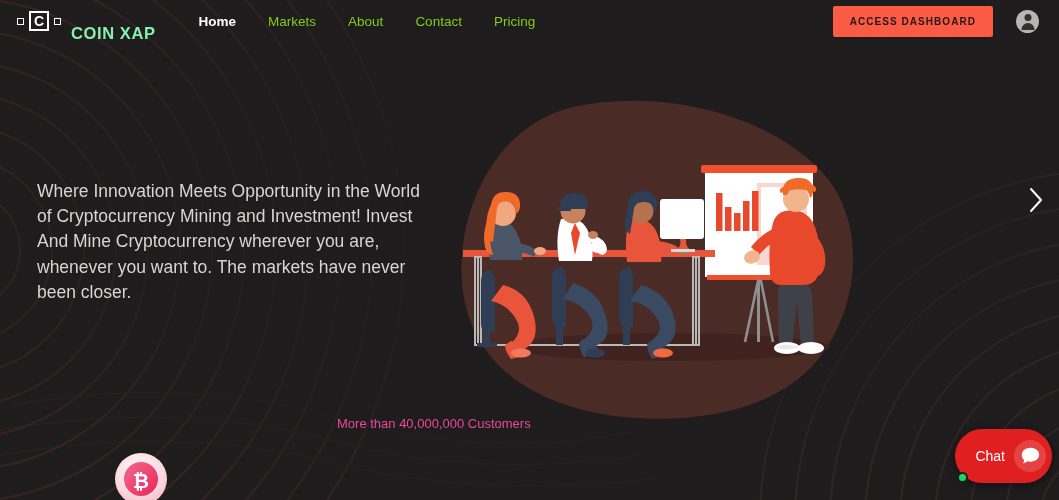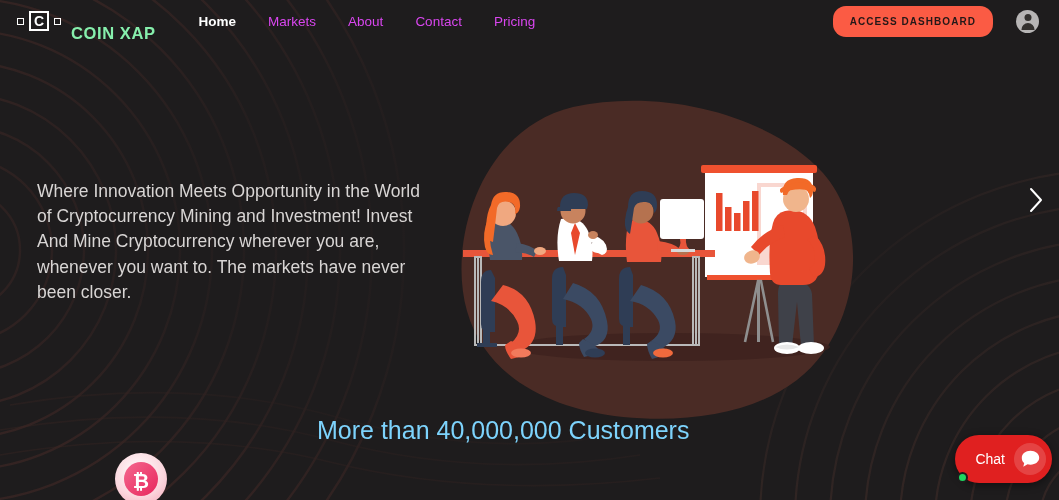--- a/index.html
+++ b/index.html
@@ -32,28 +32,28 @@
     margin:0 5px; font-size:14px; font-weight:bold; line-height:1;
     color:#fff; letter-spacing:0;
   }
   #logo-text {
     margin-left:10px; font-size:16.5px; font-weight:bold;
     letter-spacing:0.6px; color:#86efac; white-space:nowrap;margin-top:25px;
   }
 
   #nav { display:flex; align-items:center; margin-left:43px; }
   .nav-item {
-    font-size:13.5px; color:#d946ef; margin-right:32px; cursor:pointer;
+    font-size:13.5px; color:#84cc16; margin-right:32px; cursor:pointer;
     white-space:nowrap;
   }
   .nav-item.active { color:#ffffff; font-weight:bold; }
 
   #header-right { margin-left:auto; display:flex; align-items:center; margin-right:20px; }
   #cta-button {
-    background:#fb5b44; color:#241818; border:none; border-radius:13px;
+    background:#fb5b44; color:#241818; border:none; border-radius:2px;
     font-size:10px; font-weight:bold; letter-spacing:1.05px;
     padding:10px 17px; cursor:pointer; white-space:nowrap;
     font-family:"Liberation Sans", sans-serif;
   }
   #avatar {
     width:23px; height:23px; border-radius:50%; background:#b7b5b5;
     margin-left:23px; cursor:pointer; position:relative; flex:0 0 auto;
   }
   #avatar::before {
     content:""; position:absolute; top:4.5px; left:50%; transform:translateX(-50%);
@@ -69,22 +69,22 @@
   #hero-title {
     font-size:54px; font-weight:bold; line-height:1.0; letter-spacing:-1px;
     color:#ffffff; white-space:pre-line;
   }
   #hero-sub {
     margin-top:37px; font-size:17.5px; line-height:1.44; color:#d8d5d4;
     max-width:400px;
   }
 
   #customers {
-    position:absolute; left:317px; top:416px; z-index:20;
-    font-size:25px; color:#7dd3fc; white-space:nowrap;
+    position:absolute; left:337px; top:416px; z-index:20;
+    font-size:13px; color:#ec4899; white-space:nowrap;
   }
 
   
   #illustration { position:absolute; left:455px; top:95px; width:420px; height:330px; z-index:10; }
   #illustration svg { width:100%; height:100%; display:block; }
 
   
   #btc-coin {
     position:absolute; left:114px; top:452px; width:54px; height:54px; z-index:20;
   }
@@ -92,21 +92,21 @@
 
   
   #slider-next {
     position:absolute; right:10px; top:182px; z-index:25; cursor:pointer;
     width:26px; height:36px; display:flex; align-items:center; justify-content:center;
   }
 
   
   #chat-widget {
     position:absolute; right:7px; bottom:17px; z-index:40;
-    background:#e02020; border-radius:30px; height:48px;
+    background:#e02020; border-radius:30px; height:54px;
     display:flex; align-items:center; padding:0 6px 0 20px;
     cursor:pointer; box-shadow:0 2px 9px rgba(0,0,0,0.45);
   }
   #chat-label {
     color:#ffffff; font-size:14px; margin-right:9px; white-space:nowrap;
   }
   #chat-bubble-btn {
     width:32px; height:32px; border-radius:50%;
     background:rgba(255,255,255,0.16);
     display:flex; align-items:center; justify-content:center; flex:0 0 auto;

